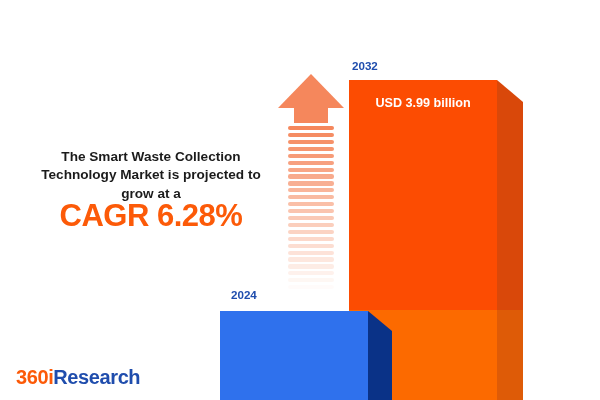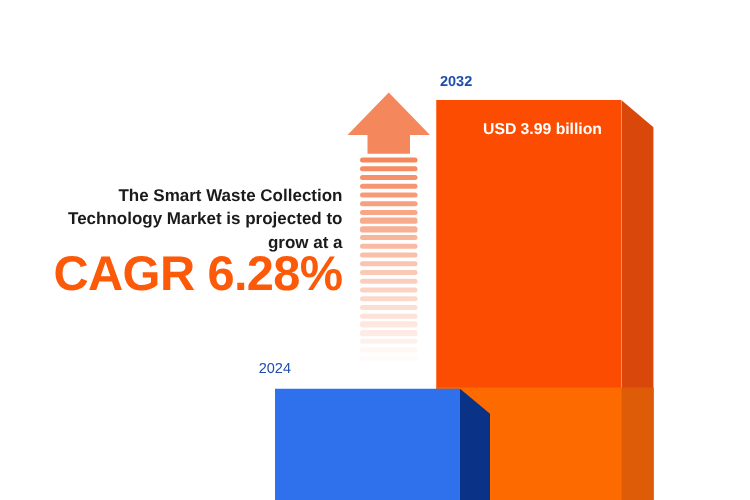--- a/index.html
+++ b/index.html
@@ -33,33 +33,33 @@
     color: #1f4dad;
     letter-spacing: -0.2px;
   }
 
   
   .claim {
     position: absolute;
     left: 28px;
     top: 148px;
     width: 246px;
-    text-align: right;
+    text-align: center;
     font-size: 13.6px;
     font-weight: bold;
     color: #1b1b1b;
     line-height: 1.35;
   }
   .cagr {
     position: absolute;
     left: 28px;
     top: 198px;
     width: 246px;
-    text-align: right;
-    font-size: 39px;
+    text-align: center;
+    font-size: 31px;
     font-weight: bold;
     color: #fc5a08;
     letter-spacing: -0.5px;
   }
 
   
   .logo {
     position: absolute;
     left: 16px;
     top: 366px;
@@ -159,21 +159,21 @@
   .label-2032-year {
     position: absolute;
     left: 352px;
     top: 59px;
     font-size: 11.6px;
     font-weight: bold;
     color: #1f4dad;
   }
   .label-2032-value {
     position: absolute;
-    left: 360px;
+    left: 349px;
     top: 96px;
     width: 148px;
     text-align: center;
     font-size: 12.6px;
     font-weight: bold;
     color: #ffffff;
   }
 
   
   .bar-2024-front {
@@ -188,24 +188,24 @@
     position: absolute;
     left: 368px;
     top: 311px;
     width: 24px;
     height: 89px;
     background: #0a3287;
     clip-path: polygon(0 0, 100% 20px, 100% 100%, 0 100%);
   }
   .label-2024-year {
     position: absolute;
-    left: 207px;
+    left: 231px;
     top: 288px;
     font-size: 11.6px;
-    font-weight: normal;
+    font-weight: bold;
     color: #1f4dad;
   }
   .label-2024-value {
     position: absolute;
     left: 220px;
     top: 327px;
     width: 148px;
     text-align: center;
     font-size: 12.6px;
     font-weight: bold;
@@ -260,14 +260,17 @@
     <div class="bar-2032-side-lower"></div>
     <div class="label-2032-year">2032</div>
     <div class="label-2032-value">USD 3.99 billion</div>
 
     <div class="bar-2024-front"></div>
     <div class="bar-2024-side"></div>
     <div class="label-2024-year">2024</div>
 
   </div>
 
+  <div class="logo">
+    <span class="logo-360i">360i</span><span class="logo-research">Research</span>
+  </div>
 
 </div>
 
 </body></html>

